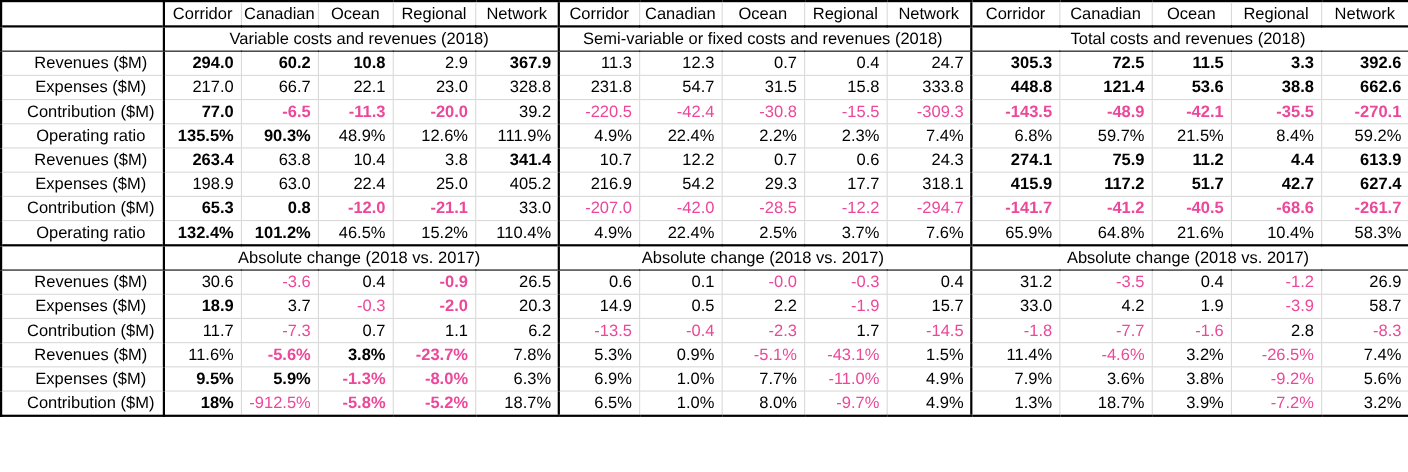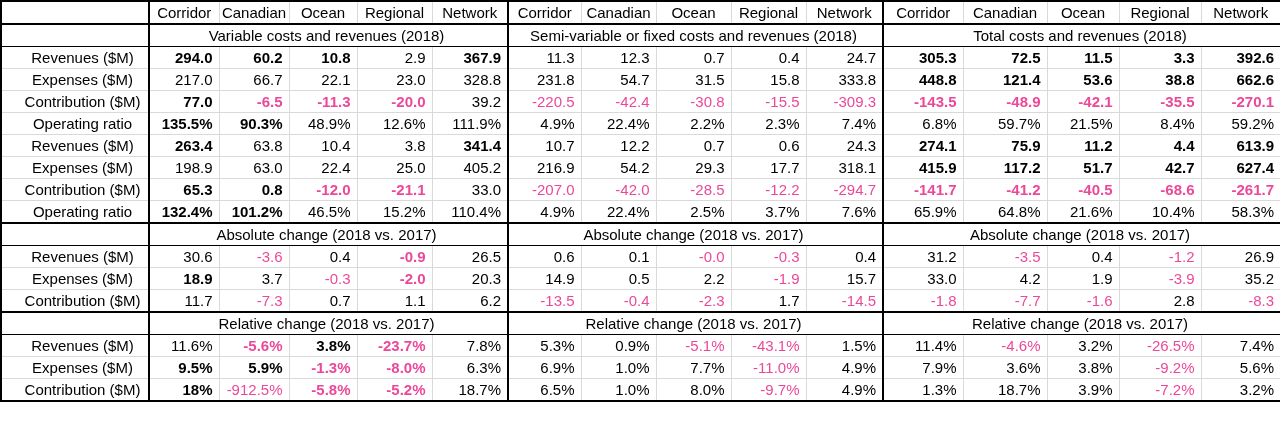--- a/index.html
+++ b/index.html
@@ -261,46 +261,40 @@
           <td class="val">20.3</td>
           <td class="val gs">14.9</td>
           <td class="val">0.5</td>
           <td class="val">2.2</td>
           <td class="val r">-1.9</td>
           <td class="val">15.7</td>
           <td class="val gs">33.0</td>
           <td class="val">4.2</td>
           <td class="val">1.9</td>
           <td class="val r">-3.9</td>
-          <td class="val">35.2</td>
+          <td class="val">58.7</td>
         </tr>
         <tr>
           <td class="lbl">Contribution ($M)</td>
           <td class="val gs">11.7</td>
           <td class="val r">-7.3</td>
           <td class="val">0.7</td>
           <td class="val">1.1</td>
           <td class="val">6.2</td>
           <td class="val gs r">-13.5</td>
           <td class="val r">-0.4</td>
           <td class="val r">-2.3</td>
           <td class="val">1.7</td>
           <td class="val r">-14.5</td>
           <td class="val gs r">-1.8</td>
           <td class="val r">-7.7</td>
           <td class="val r">-1.6</td>
           <td class="val">2.8</td>
           <td class="val r">-8.3</td>
         </tr>
-        <tr class="trow">
-          <td class="lbl"></td>
-          <td class="title gs" colspan="5">Relative change (2018 vs. 2017)</td>
-          <td class="title gs" colspan="5">Relative change (2018 vs. 2017)</td>
-          <td class="title gs" colspan="5">Relative change (2018 vs. 2017)</td>
-        </tr>
         <tr>
           <td class="lbl">Revenues ($M)</td>
           <td class="val gs">11.6%</td>
           <td class="val b r">-5.6%</td>
           <td class="val b">3.8%</td>
           <td class="val b r">-23.7%</td>
           <td class="val">7.8%</td>
           <td class="val gs">5.3%</td>
           <td class="val">0.9%</td>
           <td class="val r">-5.1%</td>

